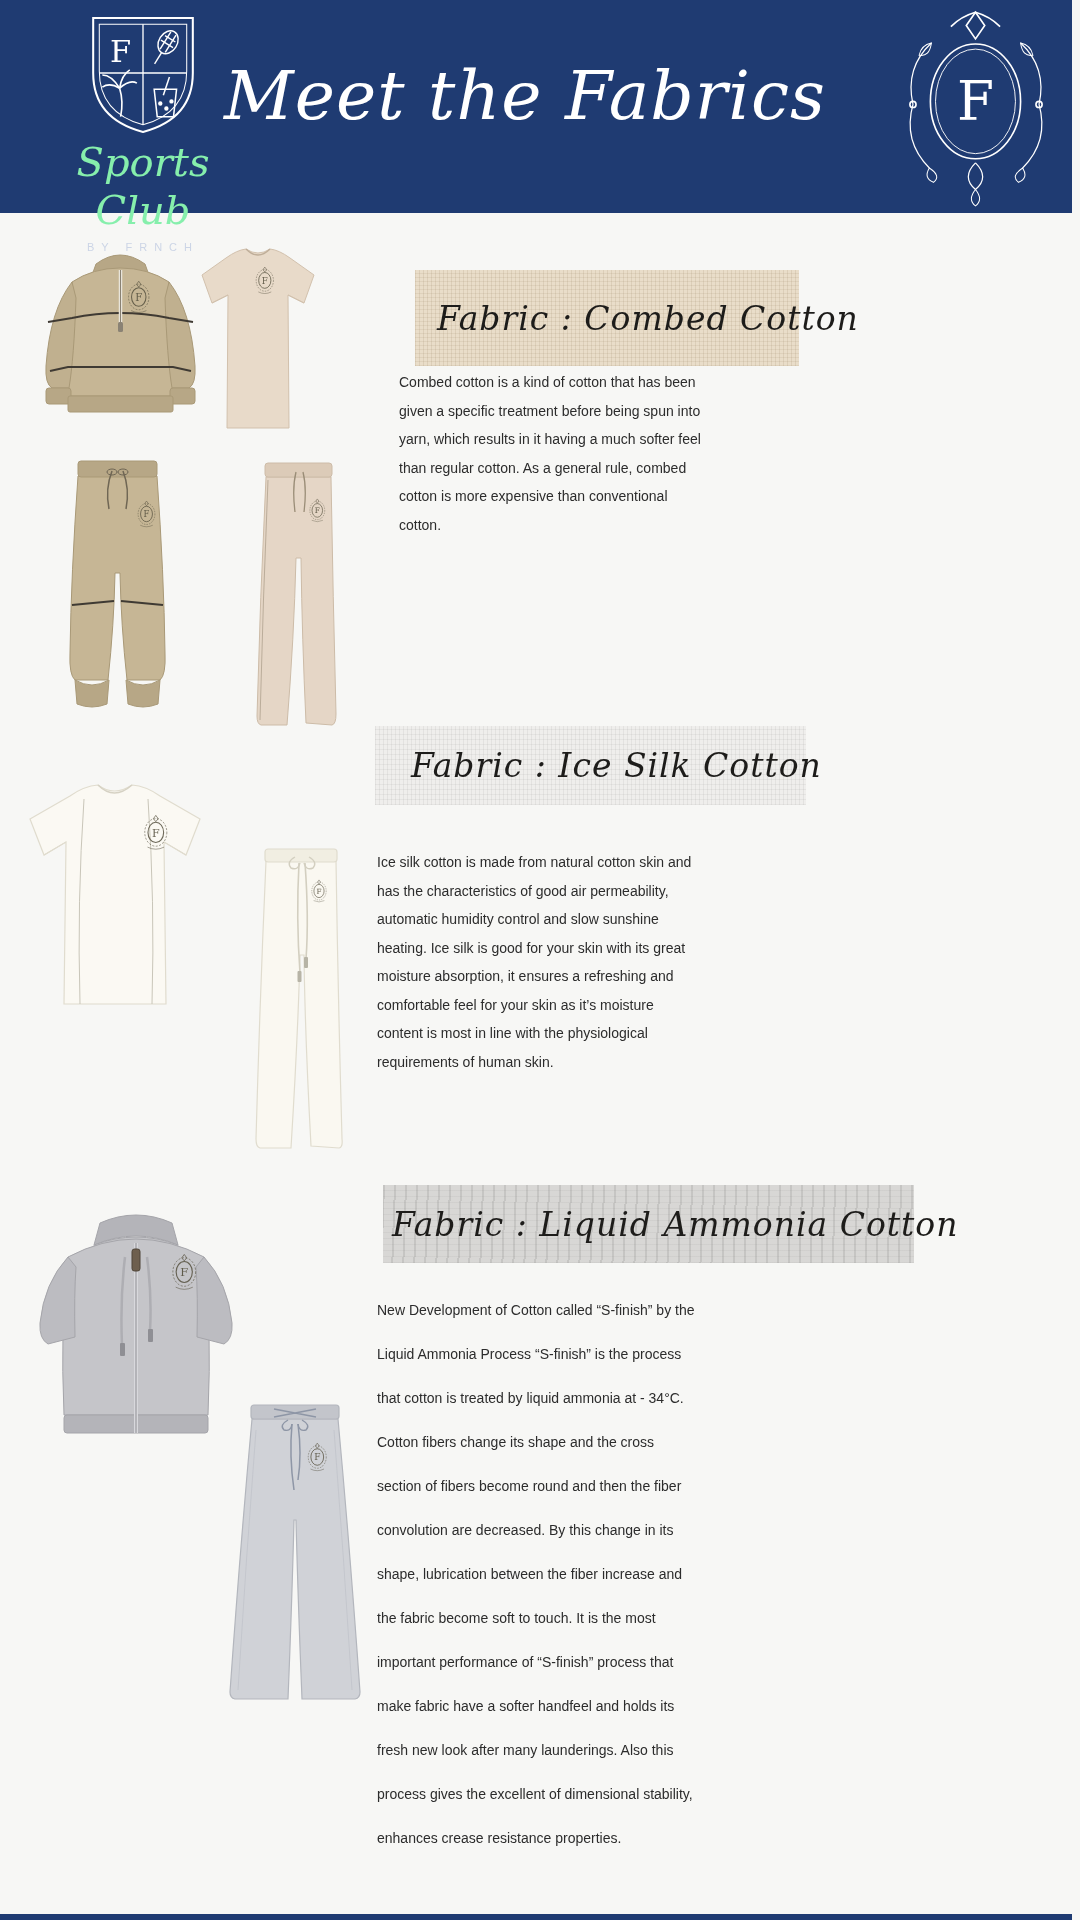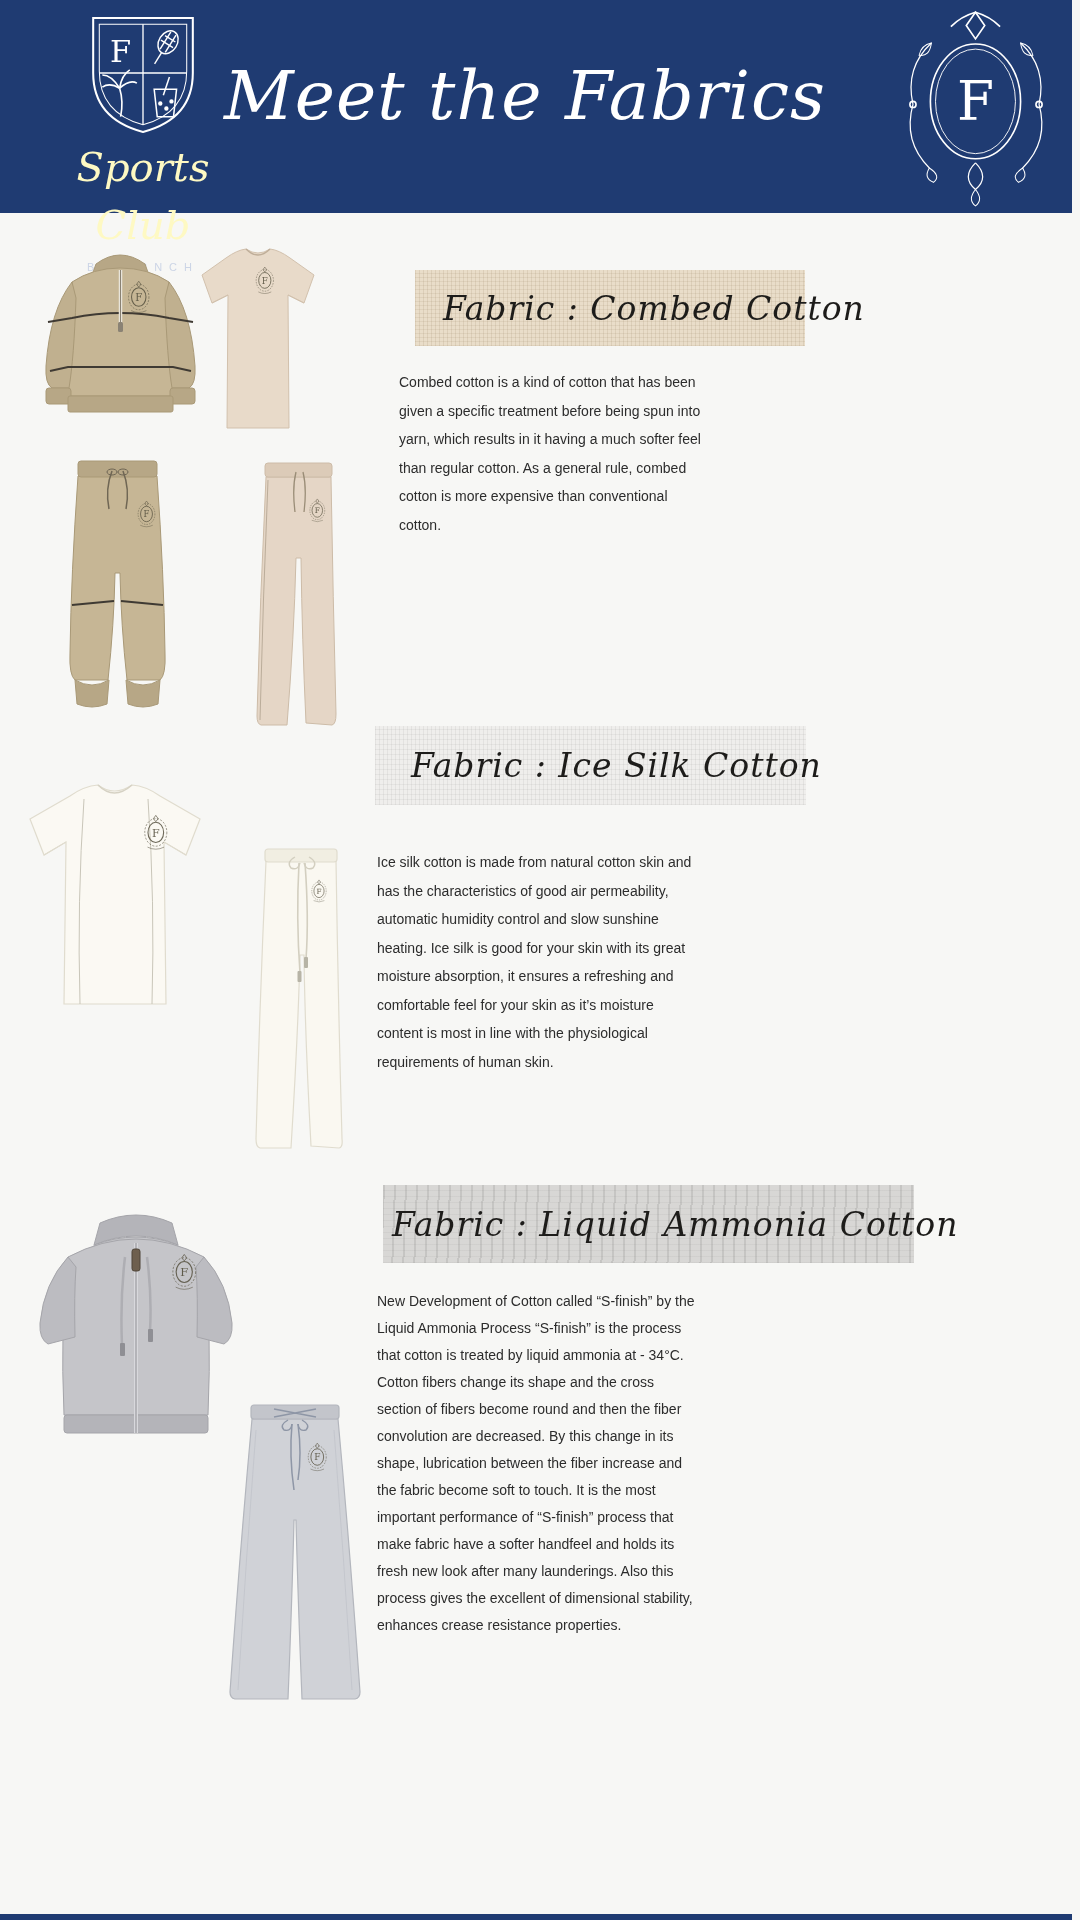--- a/index.html
+++ b/index.html
@@ -11,51 +11,51 @@
   
   .header{position:absolute;left:0;top:0;width:1072px;height:213px;background:#1f3b72;}
   .script{font-family:"DejaVu Serif",serif;font-style:italic;}
   .main-title{
     position:absolute;left:250px;top:10px;width:550px;height:170px;
     display:flex;align-items:center;justify-content:center;
     color:#ffffff;font-size:68px;letter-spacing:1px;white-space:nowrap;
   }
   .brand{position:absolute;left:28px;top:14px;width:230px;text-align:center;color:#fff;}
   .brand-shield{display:block;margin:0 auto;}
-  .brand-name{font-size:40px;line-height:58px;margin-top:2px;color:#fef9c3;}
+  .brand-name{font-size:40px;line-height:48px;margin-top:2px;color:#86efac;}
   .brand-byline{font-size:11px;letter-spacing:7px;margin-top:7px;color:#ccd5e6;}
   .ornament{position:absolute;left:886px;top:4px;}
   
   .band{
     position:absolute;display:flex;align-items:center;
     color:#1d1c1a;font-size:33px;letter-spacing:1px;white-space:nowrap;
   }
   .band-combed{
-    left:415px;top:270px;width:362px;height:76px;padding-left:28px;
+    left:415px;top:270px;width:362px;height:96px;padding-left:22px;
     background-color:#e9ddc9;
     background-image:repeating-linear-gradient(90deg,rgba(151,128,96,.16) 0 1px,transparent 1px 4px),
                      repeating-linear-gradient(0deg,rgba(151,128,96,.13) 0 1px,transparent 1px 4px);
   }
   .band-ice{
     left:375px;top:726px;width:395px;height:79px;padding-left:36px;
     background-color:#efeeec;
     background-image:repeating-linear-gradient(90deg,rgba(120,120,118,.10) 0 1px,transparent 1px 4px),
                      repeating-linear-gradient(0deg,rgba(120,120,118,.09) 0 1px,transparent 1px 5px);
   }
   .band-ammonia{
     left:383px;top:1185px;width:522px;height:78px;padding-left:9px;
     background-color:#d8d7d5;
     background-image:repeating-linear-gradient(92deg,rgba(108,108,106,.17) 0 2px,transparent 2px 11px),
                      repeating-linear-gradient(0deg,rgba(140,140,138,.10) 0 1px,transparent 1px 6px);
   }
   
   .para{position:absolute;font-size:14px;line-height:28.5px;white-space:pre;color:#2c2c2c;}
   .para-combed{left:399px;top:368px;}
   .para-ice{left:377px;top:810px;margin-top:38px;}
-  .para-ammonia{left:377px;top:1288px;line-height:27px;}
+  .para-ammonia{left:377px;top:1288px;line-height:44px;}
   
   .garment{position:absolute;}
   .g-hoodie-beige{left:38px;top:238px;}
   .g-tee-beige{left:192px;top:240px;}
   .g-joggers-beige{left:60px;top:455px;}
   .g-pants-beige{left:248px;top:458px;}
   .g-tee-white{left:14px;top:772px;}
   .g-pants-white{left:250px;top:845px;}
   .g-hoodie-grey{left:30px;top:1205px;}
   .g-pants-grey{left:226px;top:1400px;}

